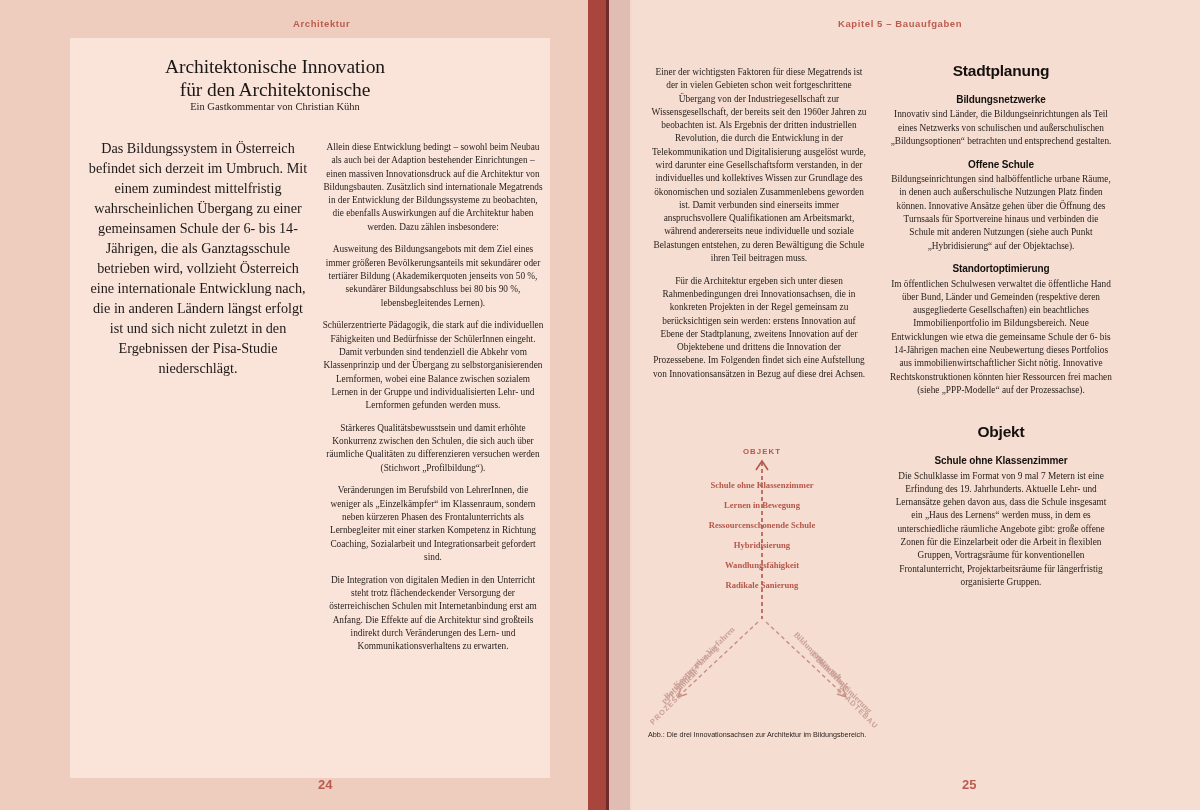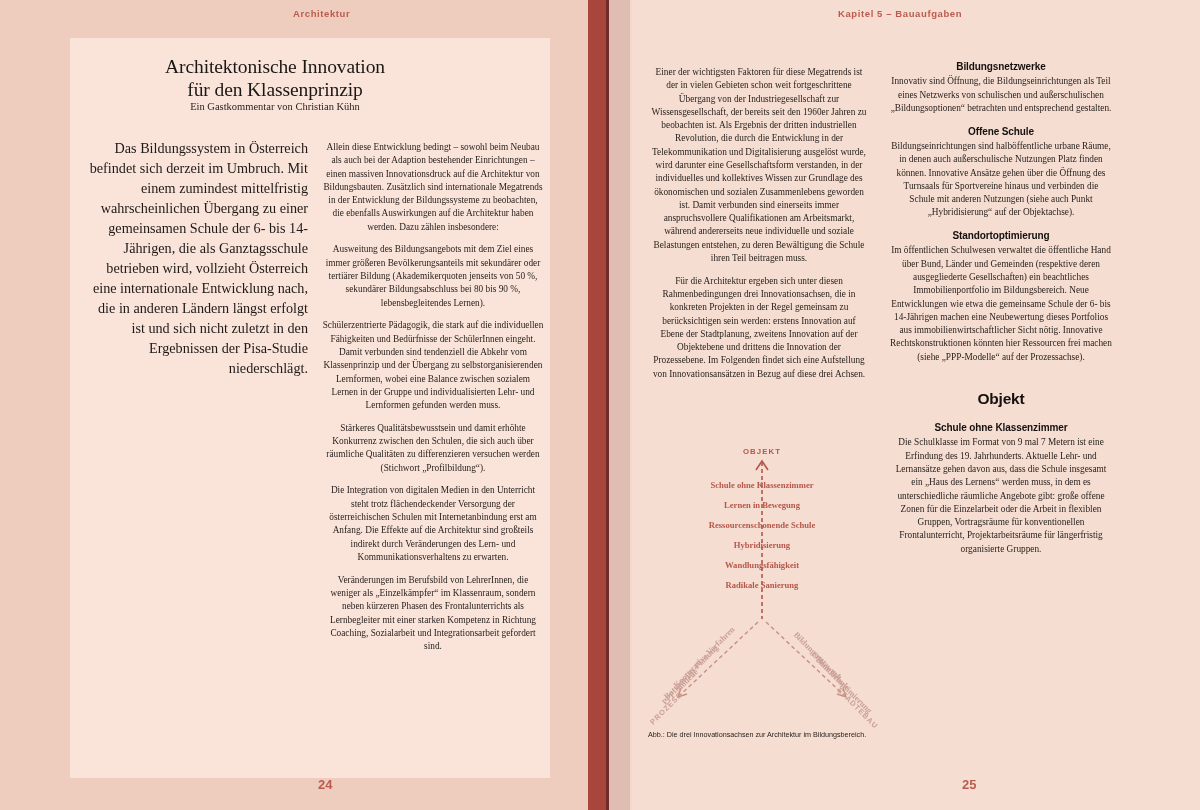--- a/index.html
+++ b/index.html
@@ -40,21 +40,21 @@
     left:70px; top:38px; width:480px; height:740px;
     background:#fae4da;
   }
   .sheet-right {
     position:absolute;
     left:62px; top:0px; width:568px; height:810px;
     background:#f6ddd1;
   }
 
   .runhead {
-    position:absolute; top:8px;
+    position:absolute; top:18px;
     font-family:"Liberation Sans", sans-serif;
     font-size:9.5px; font-weight:bold;
     letter-spacing:0.6px;
     color:#bb5b4e;
     white-space:nowrap;
   }
   .runhead-left  { left:293px; }
   .runhead-right { left:838px; }
 
   .folio {
@@ -85,21 +85,21 @@
     color:#2a2320;
   }
 
   
   .lead {
     position:absolute;
     left:88px; top:138px; width:220px;
     font-size:14.2px;
     line-height:1.41;
     color:#1d1917;
-    text-align:right;
+    text-align:center;
   }
 
   
   .col {
     position:absolute;
     font-size:9.3px;
     line-height:1.43;
     color:#231d1a;
     text-align:center;
   }
@@ -182,48 +182,49 @@
     <div class="spine-a"></div>
     <div class="spine-b"></div>
     <div class="spine-c"></div>
     <div class="spine-d"></div>
   </div>
 
   <div class="runhead runhead-left">Architektur</div>
 
   <div class="doc-title">
     <span>Architektonische Innovation</span>
-    <span class="l2">für den Klassenprinzip</span>
+    <span class="l2">für den Architektonische</span>
   </div>
   <div class="doc-subtitle">Ein Gastkommentar von Christian Kühn</div>
 
   <div class="lead">Das Bildungssystem in Österreich befindet sich derzeit im Umbruch. Mit einem zumindest mittelfristig wahrscheinlichen Übergang zu einer gemeinsamen Schule der 6- bis 14-Jährigen, die als Ganztagsschule betrieben wird, vollzieht Österreich eine internationale Entwicklung nach, die in anderen Ländern längst erfolgt ist und sich nicht zuletzt in den Ergebnissen der Pisa-Studie niederschlägt.</div>
 
   <div class="col col-l2">
     <p>Allein diese Entwicklung bedingt – sowohl beim Neubau als auch bei der Adaption bestehender Einrichtungen – einen massiven Innovationsdruck auf die Architektur von Bildungsbauten. Zusätzlich sind internationale Megatrends in der Entwicklung der Bildungssysteme zu beobachten, die ebenfalls Auswirkungen auf die Architektur haben werden. Dazu zählen insbesondere:</p>
     <p>Ausweitung des Bildungsangebots mit dem Ziel eines immer größeren Bevölkerungsanteils mit sekundärer oder tertiärer Bildung (Akademikerquoten jenseits von 50 %, sekundärer Bildungsabschluss bei 80 bis 90 %, lebensbegleitendes Lernen).</p>
     <p>Schülerzentrierte Pädagogik, die stark auf die individuellen Fähigkeiten und Bedürfnisse der SchülerInnen eingeht. Damit verbunden sind tendenziell die Abkehr vom Klassenprinzip und der Übergang zu selbstorganisierenden Lernformen, wobei eine Balance zwischen sozialem Lernen in der Gruppe und individualisierten Lehr- und Lernformen gefunden werden muss.</p>
     <p>Stärkeres Qualitätsbewusstsein und damit erhöhte Konkurrenz zwischen den Schulen, die sich auch über räumliche Qualitäten zu differenzieren versuchen werden (Stichwort „Profilbildung“).</p>
+    <p>Veränderungen im Berufsbild von LehrerInnen, die weniger als „Einzelkämpfer“ im Klassenraum, sondern neben kürzeren Phasen des Frontalunterrichts als Lernbegleiter mit einer starken Kompetenz in Richtung Coaching, Sozialarbeit und Integrationsarbeit gefordert sind.</p>
     <p>Die Integration von digitalen Medien in den Unterricht steht trotz flächendeckender Versorgung der österreichischen Schulen mit Internetanbindung erst am Anfang. Die Effekte auf die Architektur sind großteils indirekt durch Veränderungen des Lern- und Kommunikationsverhaltens zu erwarten.</p>
-    <p>Veränderungen im Berufsbild von LehrerInnen, die weniger als „Einzelkämpfer“ im Klassenraum, sondern neben kürzeren Phasen des Frontalunterrichts als Lernbegleiter mit einer starken Kompetenz in Richtung Coaching, Sozialarbeit und Integrationsarbeit gefordert sind.</p>
   </div>
 
   <div class="folio folio-left">24</div>
 
   <div class="runhead runhead-right">Kapitel 5 – Bauaufgaben</div>
 
   <div class="col col-r1">
     <p>Einer der wichtigsten Faktoren für diese Megatrends ist der in vielen Gebieten schon weit fortgeschrittene Übergang von der Industriegesellschaft zur Wissensgesellschaft, der bereits seit den 1960er Jahren zu beobachten ist.  Als Ergebnis der dritten industriellen Revolution, die durch die Entwicklung in der Telekommunikation und Digitalisierung ausgelöst wurde, wird darunter eine Gesellschaftsform verstanden, in der individuelles und kollektives Wissen zur Grundlage des ökonomischen und sozialen Zusammenlebens geworden ist. Damit verbunden sind einerseits immer anspruchsvollere Qualifikationen am Arbeitsmarkt, während andererseits neue individuelle und soziale Belastungen entstehen, zu deren Bewältigung die Schule ihren Teil beitragen muss.</p>
     <p>Für die Architektur ergeben sich unter diesen Rahmenbedingungen drei Innovationsachsen, die in konkreten Projekten in der Regel gemeinsam zu berücksichtigen sein werden: erstens Innovation auf Ebene der Stadtplanung, zweitens Innovation auf der Objektebene und drittens die Innovation der Prozessebene. Im Folgenden findet sich eine Aufstellung von Innovationsansätzen in Bezug auf diese drei Achsen.</p>
   </div>
 
   <div class="col col-r2">
+    <div class="h1sec">Stadtplanung</div>
 
     <div class="h2sec">Bildungsnetzwerke</div>
-    <p>Innovativ sind Öffnung, die Bildungseinrichtungen als Teil eines Netzwerks von schulischen und außerschulischen „Bildungsoptionen“ betrachten und entsprechend gestalten.</p>
+    <p>Innovativ sind Länder, die Bildungseinrichtungen als Teil eines Netzwerks von schulischen und außerschulischen „Bildungsoptionen“ betrachten und entsprechend gestalten.</p>
 
     <div class="h2sec">Offene Schule</div>
     <p>Bildungseinrichtungen sind halböffentliche urbane Räume, in denen auch außerschulische Nutzungen Platz finden können. Innovative Ansätze gehen über die Öffnung des Turnsaals für Sportvereine hinaus und verbinden die Schule mit anderen Nutzungen (siehe auch Punkt „Hybridisierung“ auf der Objektachse).</p>
 
     <div class="h2sec">Standortoptimierung</div>
     <p>Im öffentlichen Schulwesen verwaltet die öffentliche Hand über Bund, Länder und Gemeinden (respektive deren ausgegliederte Gesellschaften) ein beachtliches Immobilienportfolio im Bildungsbereich. Neue Entwicklungen wie etwa die gemeinsame Schule der 6- bis 14-Jährigen machen eine Neubewertung dieses Portfolios aus immobilienwirtschaftlicher Sicht nötig.  Innovative Rechtskonstruktionen könnten hier Ressourcen frei machen (siehe „PPP-Modelle“ auf der Prozessachse).</p>
 
     <div class="h1sec second">Objekt</div>
 
     <div class="h2sec">Schule ohne Klassenzimmer</div>

